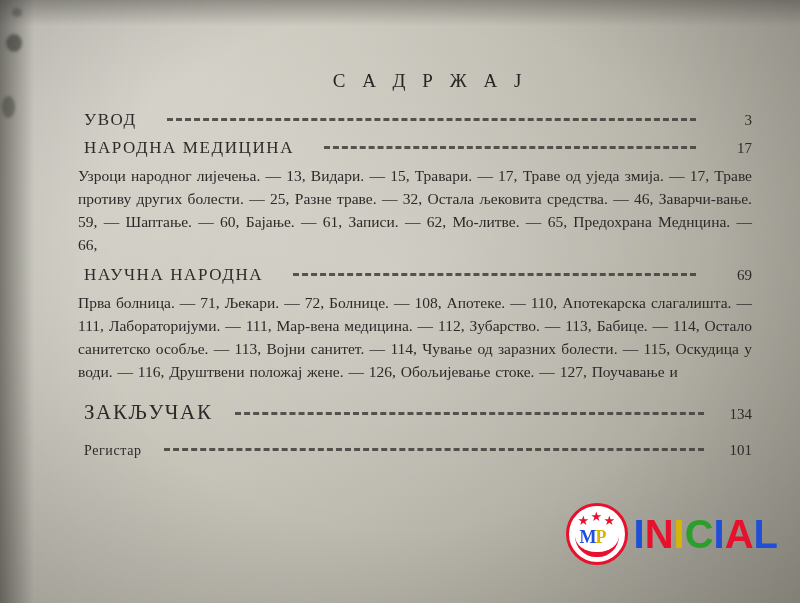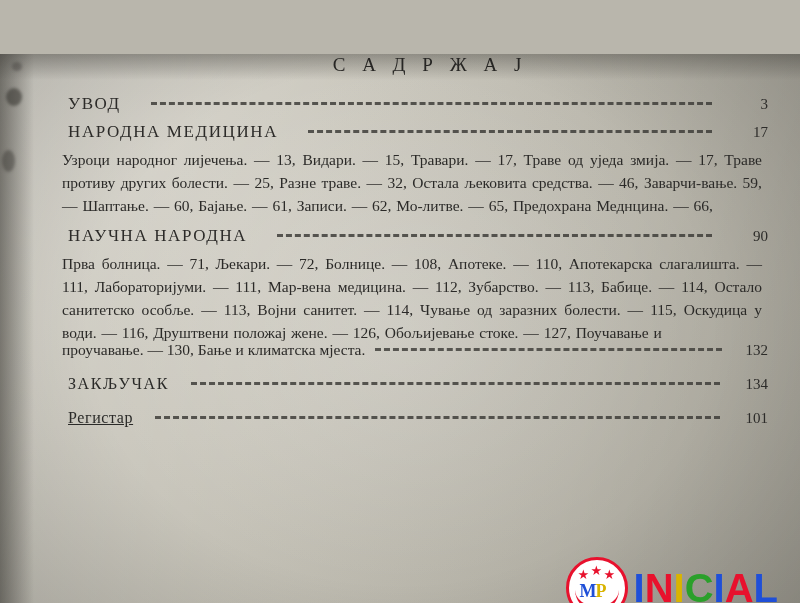--- a/index.html
+++ b/index.html
@@ -56,21 +56,21 @@
     filter: blur(1.5px);
     pointer-events: none;
   }
   .blotch.b1 { left: 6px;  top: 34px;  width: 16px; height: 18px; }
   .blotch.b2 { left: 2px;  top: 96px;  width: 13px; height: 22px; background: rgba(55,53,48,0.42); }
   .blotch.b3 { left: 12px; top: 8px;   width: 10px; height: 9px;  background: rgba(55,53,48,0.35); }
 
   .content {
     position: relative;
     z-index: 3;
-    padding: 0;
+    padding: 16px;
     color: #2a2a28;
   }
 
   .doc-title {
     text-align: center;
     font-size: 19px;
     letter-spacing: 6px;
     color: #272624;
     margin: 54px 0 0 0;
     padding-left: 60px;
@@ -155,29 +155,28 @@
     border-top: 3px dashed #3a3935;
     opacity: 0.8;
   }
 
   .final-row {
     display: flex;
     align-items: baseline;
     margin-top: 16px;
   }
   .final-title {
-    font-size: 16px;
+    font-size: 21px;
     letter-spacing: 1.6px;
     padding-left: 28px;
     white-space: nowrap;
   }
   .final-title.small {
-    font-size: 16px;
+    font-size: 14px;
     letter-spacing: 0.6px;
-    text-decoration: underline;
   }
 
   
   .watermark {
     position: absolute;
     right: 22px;
     bottom: 38px;
     display: flex;
     align-items: center;
     z-index: 6;
@@ -273,28 +272,23 @@
           <div class="dots"></div>
           <div class="page-num">17</div>
         </div>
         <div class="detail">Узроци народног лијечења. — 13, Видари. — 15, Травари. — 17, Траве од уједа змија. — 17, Траве противу других болести. — 25, Разне траве. — 32, Остала љековита средства. — 46, Заварчи-вање. 59, — Шаптање. — 60, Бајање. — 61, Записи. — 62, Мо-литве. — 65, Предохрана Меднцина. — 66,</div>
       </div>
 
       <div class="group">
         <div class="chapter-row">
           <div class="chapter-title">НАУЧНА НАРОДНА</div>
           <div class="dots"></div>
-          <div class="page-num">90</div>
+          <div class="page-num">69</div>
         </div>
         <div class="detail">Прва болница. — 71, Љекари. — 72, Болнице. — 108, Апотеке. — 110, Апотекарска слагалишта. — 111, Лабораторијуми. — 111, Мар-вена медицина. — 112, Зубарство. — 113, Бабице. — 114, Остало санитетско особље. — 113, Војни санитет. — 114, Чување од заразних болести. — 115, Оскудица у води. — 116, Друштвени положај жене. — 126, Обољијевање стоке. — 127, Поучавање и</div>
-        <div class="tail-row">
-          <div class="tail-text">проучавање. — 130, Бање и климатска мјеста.</div>
-          <div class="tail-dots"></div>
-          <div class="page-num">132</div>
-        </div>
       </div>
 
       <div class="final-row">
         <div class="final-title">ЗАКЉУЧАК</div>
         <div class="dots"></div>
         <div class="page-num">134</div>
       </div>
 
       <div class="final-row">
         <div class="final-title small">Регистар</div>

